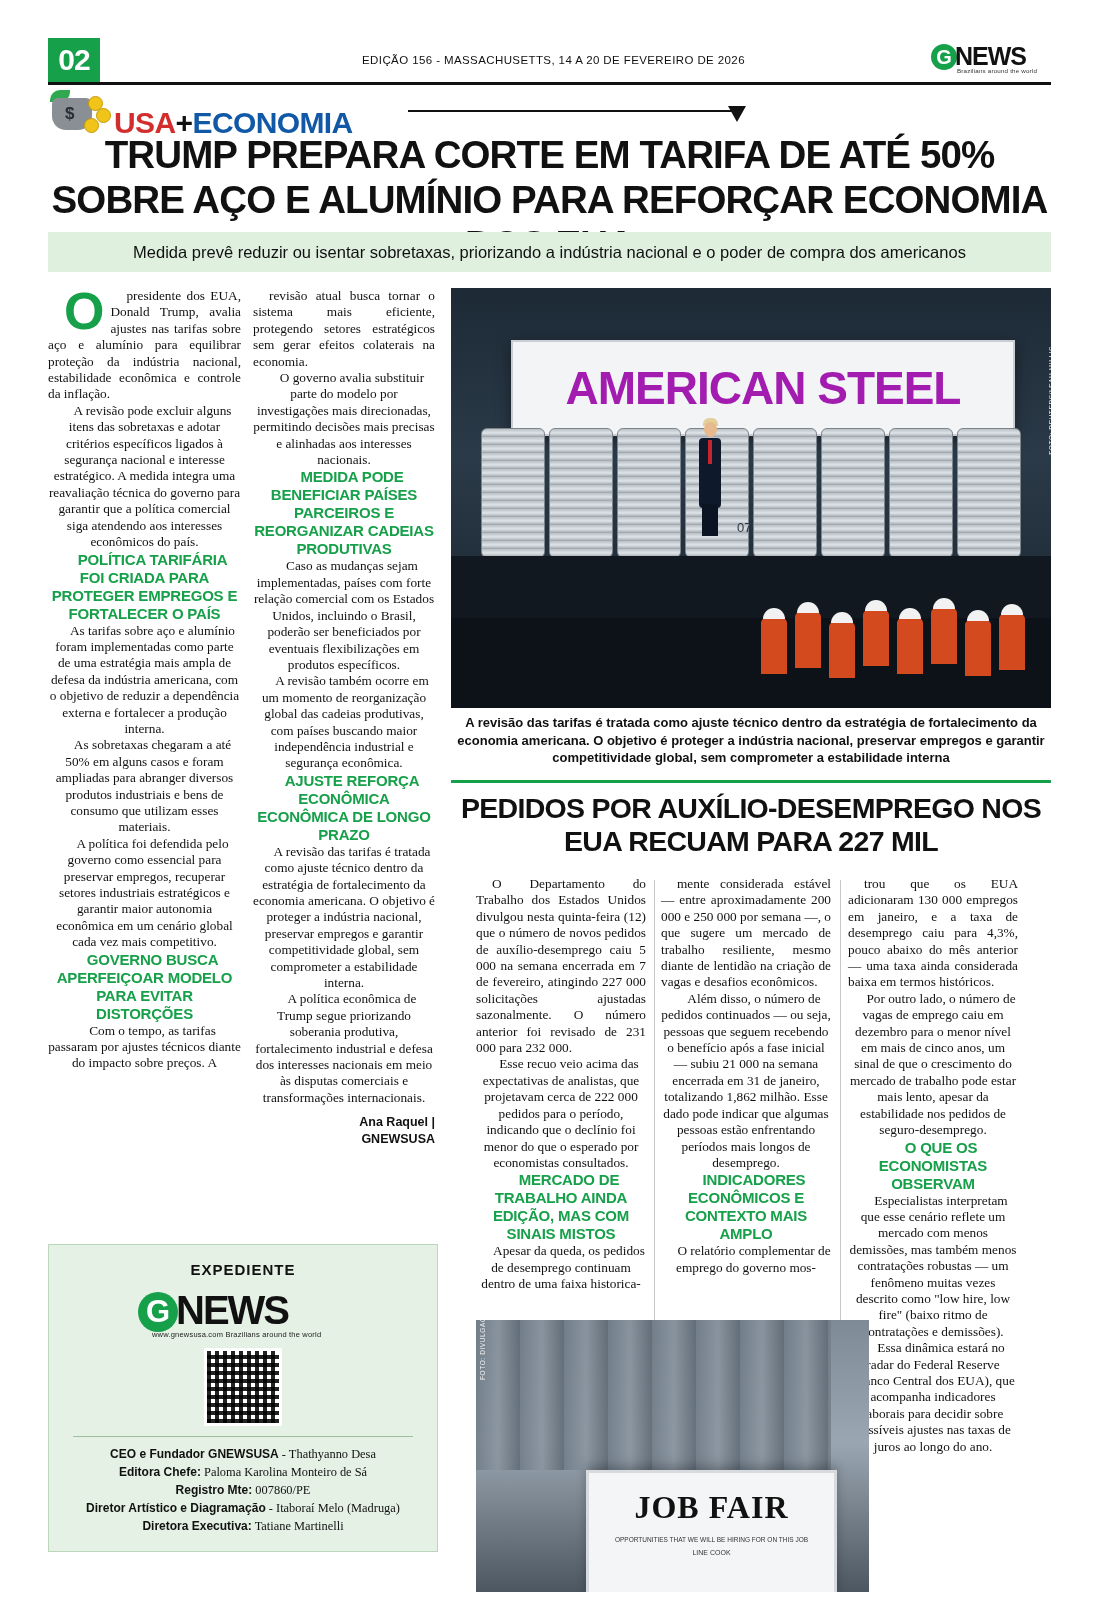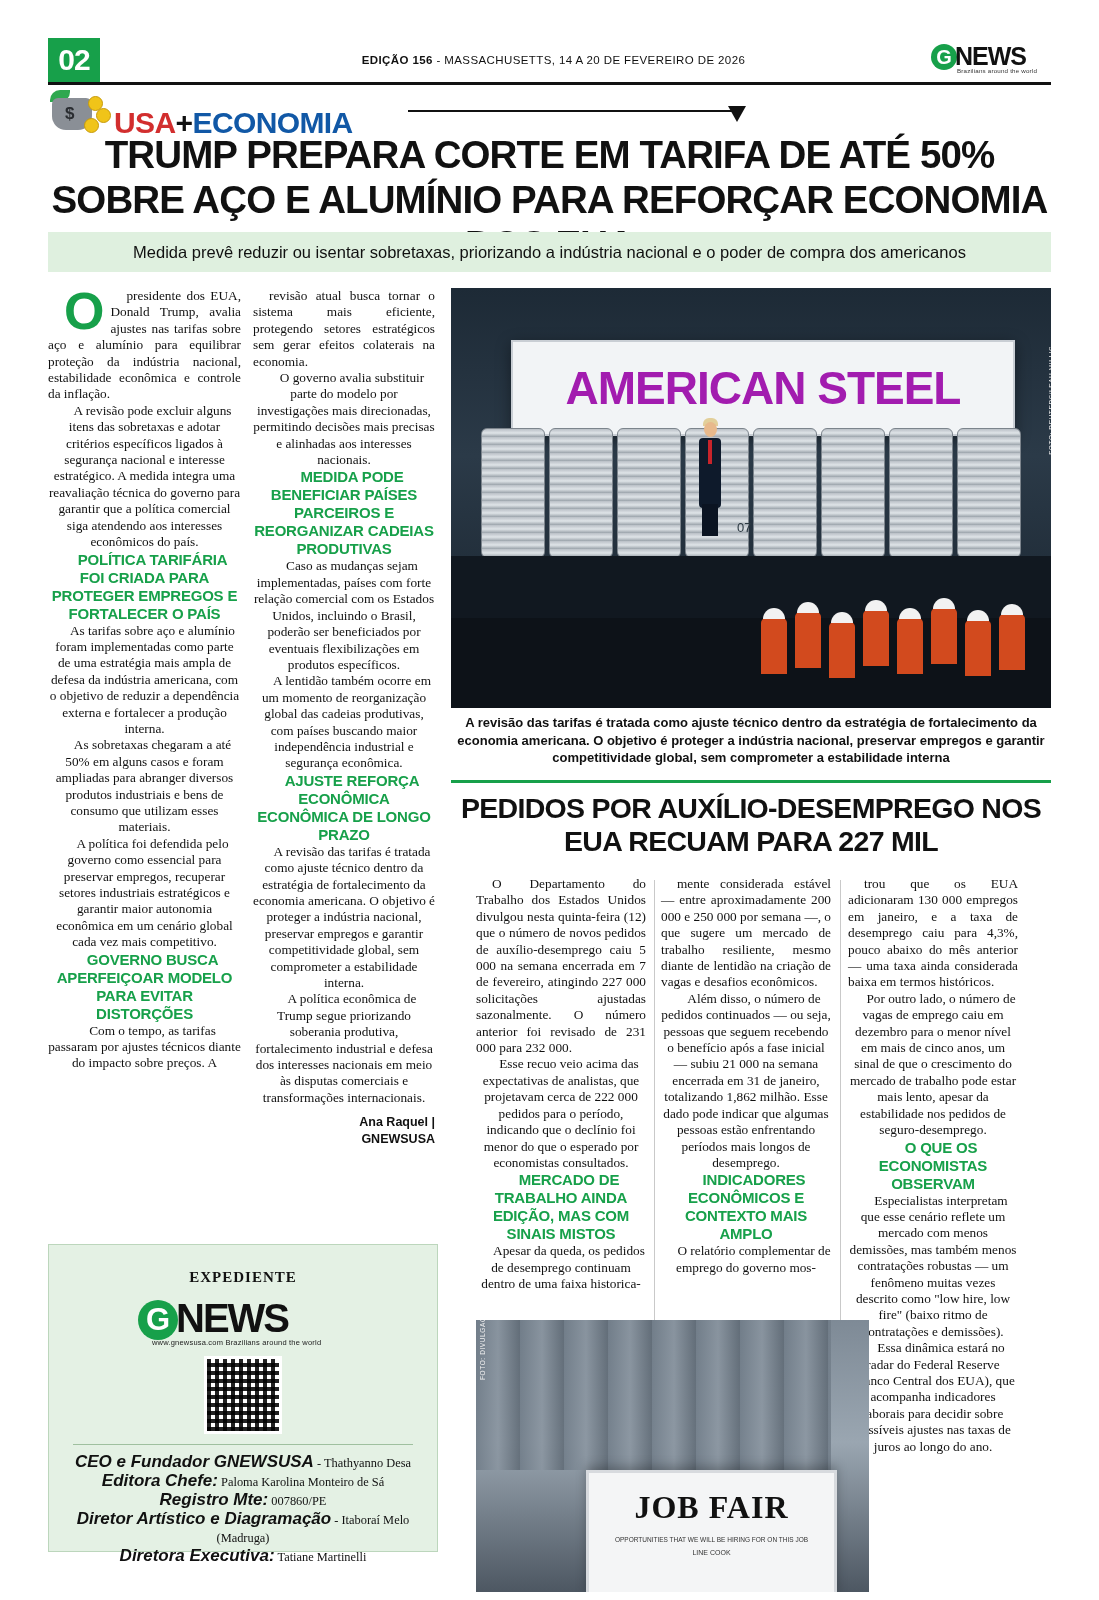--- a/index.html
+++ b/index.html
@@ -24,21 +24,21 @@
   .page-num{
     font-family:"Liberation Sans", sans-serif;
     font-weight:bold;font-size:30px;color:#ffffff;line-height:1;
     letter-spacing:-1px;
   }
   .edition-line{
     position:absolute;left:0;top:54px;width:1099px;text-align:center;
     font-family:"Liberation Sans", sans-serif;font-size:11.5px;
     letter-spacing:.4px;color:#111;
   }
-  .edition-line b{font-weight:bold;padding-left:8px;}
+  .edition-line b{font-weight:normal;padding-left:8px;}
   .gnews-logo{
     position:absolute;right:48px;top:42px;width:120px;height:34px;
   }
   .gnews-logo .g{
     position:absolute;left:0;top:2px;width:26px;height:26px;border-radius:50%;
     background:#17a04a;color:#fff;font-family:"Liberation Sans",sans-serif;
     font-weight:bold;font-size:20px;display:flex;align-items:center;justify-content:center;
   }
   .gnews-logo .news{
     position:absolute;left:24px;top:0px;font-family:"Liberation Sans",sans-serif;
@@ -197,21 +197,21 @@
     font-family:"Liberation Sans",sans-serif;font-size:6.5px;color:#f0f0f0;letter-spacing:.6px;
     white-space:nowrap;
   }
 
   
   .expediente{
     position:absolute;left:48px;top:1244px;width:388px;height:306px;
     background:#e4f1e4;border:1px solid #bcd6bc;
   }
   .exp-title{
-    text-align:center;margin-top:24px;font-family:Liberation Serif, serif;
+    text-align:center;margin-top:16px;font-family:Liberation Sans, sans-serif;
     font-weight:bold;font-size:15px;letter-spacing:1px;color:#111;
   }
   .exp-logo{position:relative;width:210px;height:52px;margin:10px auto 0 auto;}
   .exp-logo .g{
     position:absolute;left:0;top:4px;width:40px;height:40px;border-radius:50%;
     background:#17a04a;color:#fff;font-family:"Liberation Sans",sans-serif;
     font-weight:bold;font-size:31px;display:flex;align-items:center;justify-content:center;
   }
   .exp-logo .news{
     position:absolute;left:38px;top:0;font-family:"Liberation Sans",sans-serif;
@@ -223,21 +223,21 @@
   }
   .qr{
     width:72px;height:72px;margin:8px auto 0 auto;
     background:
       repeating-linear-gradient(90deg,#222 0 4px,#fff 4px 8px),
       repeating-linear-gradient(0deg,#222 0 4px,#fff 4px 8px);
     background-blend-mode:multiply;border:3px solid #fff;
   }
   .exp-hr{width:340px;height:1px;background:#9fc09f;margin:10px auto 0 auto;}
   .exp-lines{margin-top:8px;text-align:center;font-size:12.4px;line-height:18px;}
-  .exp-lines .b{font-family:"Liberation Sans",sans-serif;font-weight:bold;font-size:17px;font-style:italic;}
+  .exp-lines .b{font-family:"Liberation Sans",sans-serif;font-weight:bold;font-size:12px;}
 </style>
 </head>
 <body>
 
 <div class="page">
 
   <div class="masthead">
     <div class="page-num-box">
       <span class="page-num">02</span>
     </div>
@@ -282,21 +282,21 @@
     <p>A política foi defendida pelo governo como essencial para preservar empregos, recuperar setores industriais estratégicos e garantir maior autonomia econômica em um cenário global cada vez mais competitivo.</p>
     <p class="subsec">GOVERNO BUSCA APERFEIÇOAR MODELO PARA EVITAR DISTORÇÕES</p>
     <p>Com o tempo, as tarifas passaram por ajustes técnicos diante do impacto sobre preços. A</p>
   </div>
 
   <div class="col" id="col2">
     <p>revisão atual busca tornar o sistema mais eficiente, protegendo setores estratégicos sem gerar efeitos colaterais na economia.</p>
     <p>O governo avalia substituir parte do modelo por investigações mais direcionadas, permitindo decisões mais precisas e alinhadas aos interesses nacionais.</p>
     <p class="subsec">MEDIDA PODE BENEFICIAR PAÍSES PARCEIROS E REORGANIZAR CADEIAS PRODUTIVAS</p>
     <p>Caso as mudanças sejam implementadas, países com forte relação comercial com os Estados Unidos, incluindo o Brasil, poderão ser beneficiados por eventuais flexibilizações em produtos específicos.</p>
-    <p>A lentidão também ocorre em um momento de reorganização global das cadeias produtivas, com países buscando maior independência industrial e segurança econômica.</p>
+    <p>A revisão também ocorre em um momento de reorganização global das cadeias produtivas, com países buscando maior independência industrial e segurança econômica.</p>
     <p class="subsec">AJUSTE REFORÇA ECONÔMICA ECONÔMICA DE LONGO PRAZO</p>
     <p>A revisão das tarifas é tratada como ajuste técnico dentro da estratégia de fortalecimento da economia americana. O objetivo é proteger a indústria nacional, preservar empregos e garantir competitividade global, sem comprometer a estabilidade interna.</p>
     <p>A política econômica de Trump segue priorizando soberania produtiva, fortalecimento industrial e defesa dos interesses nacionais em meio às disputas comerciais e transformações internacionais.</p>
     <p style="text-align:right;text-indent:0;margin-top:8px;font-family:Liberation Sans, sans-serif;font-weight:bold;font-size:12.5px;">Ana Raquel |</p>
     <p style="text-align:right;text-indent:0;font-family:'Liberation Sans',sans-serif;font-weight:bold;font-size:12.5px;">GNEWSUSA</p>
   </div>
 
   <div class="photo1">
     <div class="ph1-banner">
       <span>AMERICAN STEEL</span>

